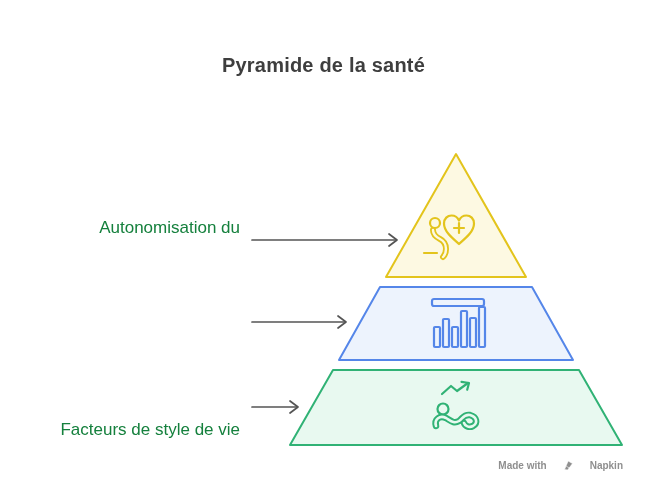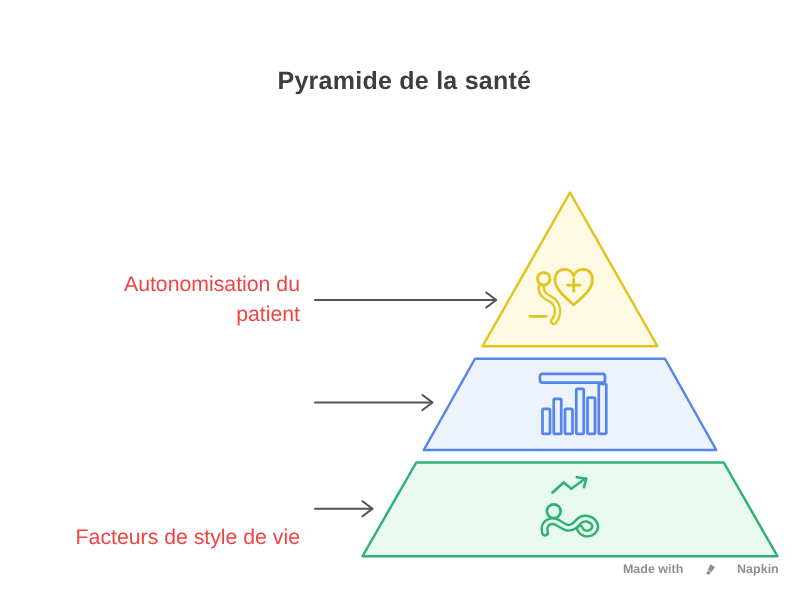--- a/index.html
+++ b/index.html
@@ -20,29 +20,29 @@
     letter-spacing:.2px;
   }
   .scene{position:absolute;top:0;left:0;}
   .level-label{
     position:absolute;
     right:407px;
     text-align:right;
     font-size:17px;
     line-height:24px;
     font-weight:500;
-    color:#ef4444;
+    color:#15803d;
     white-space:nowrap;
   }
   .label-top{top:216px;}
   .label-middle{top:298px;}
   .label-bottom{top:418px;}
   .watermark{
     position:absolute;
-    top:449px;right:24px;
+    top:459px;right:24px;
     display:flex;align-items:center;gap:16px;
     font-size:10px;
     font-weight:600;
     color:#8f8f8f;
   }
   .watermark svg{display:block;}
 </style>
 </head>
 <body>
 
@@ -94,21 +94,20 @@
       <path d="M14,15 L23,7 L29,12 L40,4" stroke-width="2.2"></path>
       <path d="M41,4 L33.5,2.8 M41,4 L39.2,10.7" stroke-width="2.2"></path>
       <circle cx="15" cy="30" r="5.5" stroke-width="2.2"></circle>
       <path d="M8,47 C 6,40 12,36 18,39 C 23,42 26,45 31,42 C 35,39 36,35 42,36 C 49,38 50,44 45,47 C 41,49 37,47 36,44" stroke-width="6.5"></path>
       <path d="M8,47 C 6,40 12,36 18,39 C 23,42 26,45 31,42 C 35,39 36,35 42,36 C 49,38 50,44 45,47 C 41,49 37,47 36,44" stroke-width="2.6" stroke="#E8F9F0"></path>
     </g>
   </svg>
 
   <div class="level-label label-top">
     <div>Autonomisation du</div>
-    <div>patient</div>
   </div>
 
 
   <div class="level-label label-bottom">
     <div>Facteurs de style de vie</div>
   </div>
 
   <div class="watermark">
     <span>Made with</span>
     <svg width="11" height="12" viewBox="0 0 11 12">

